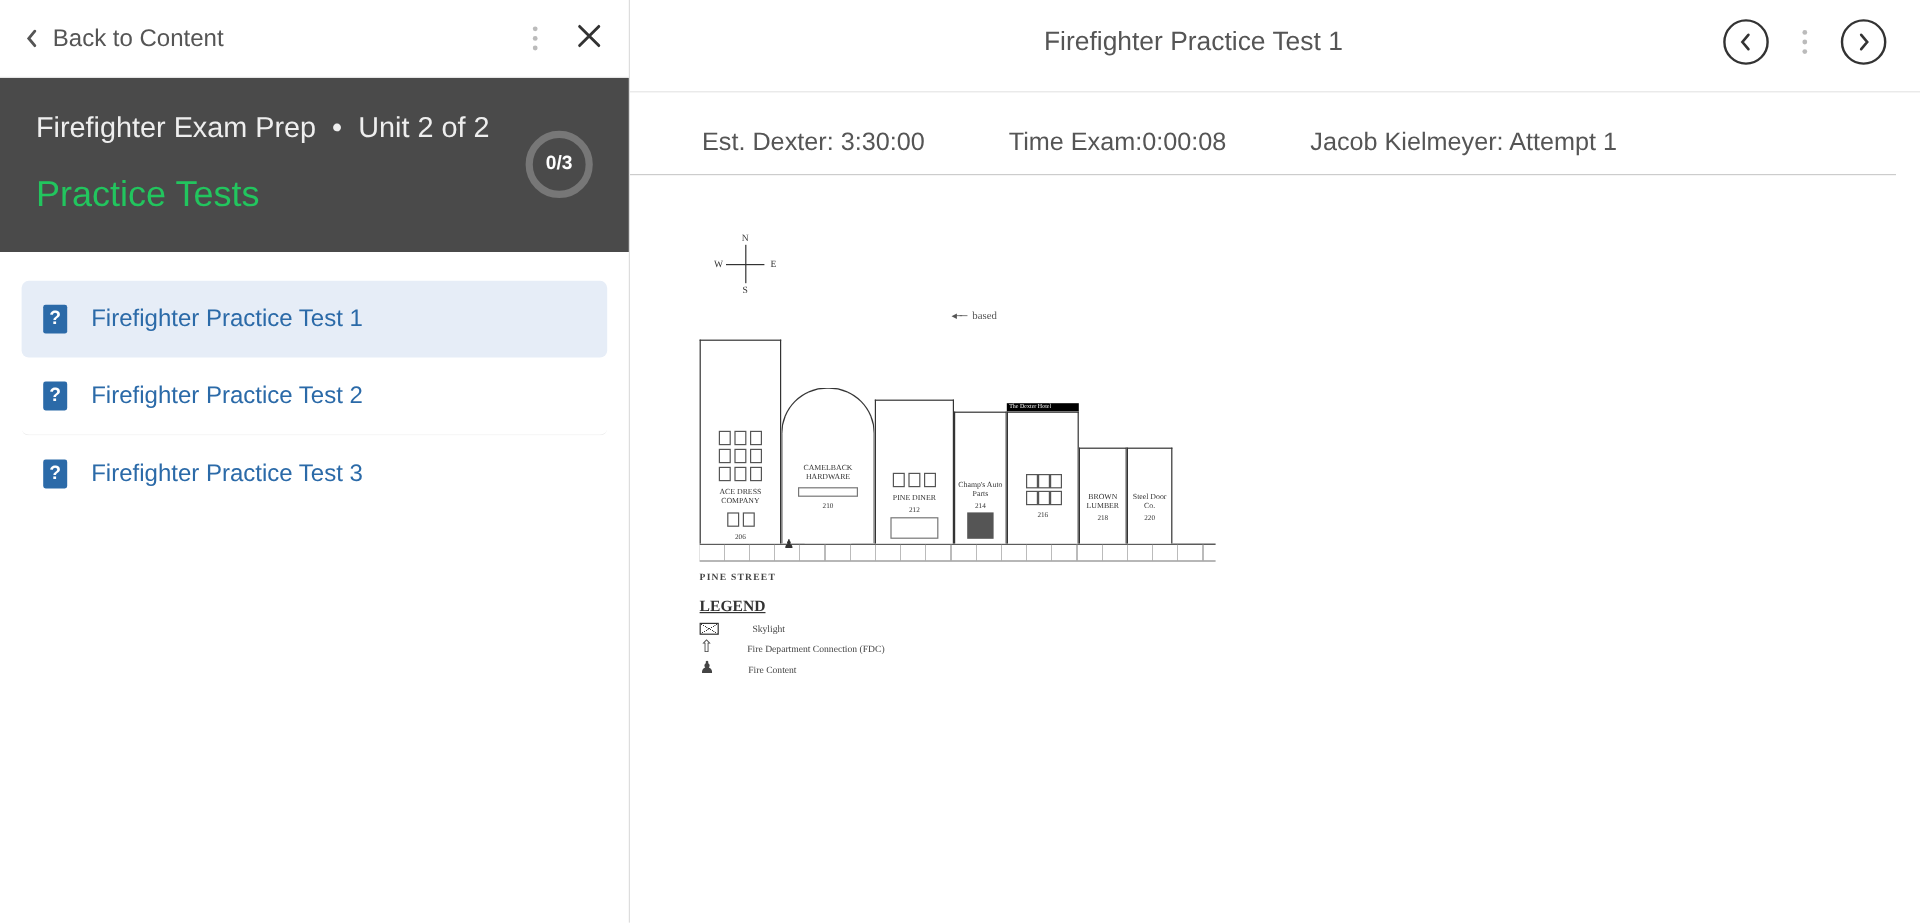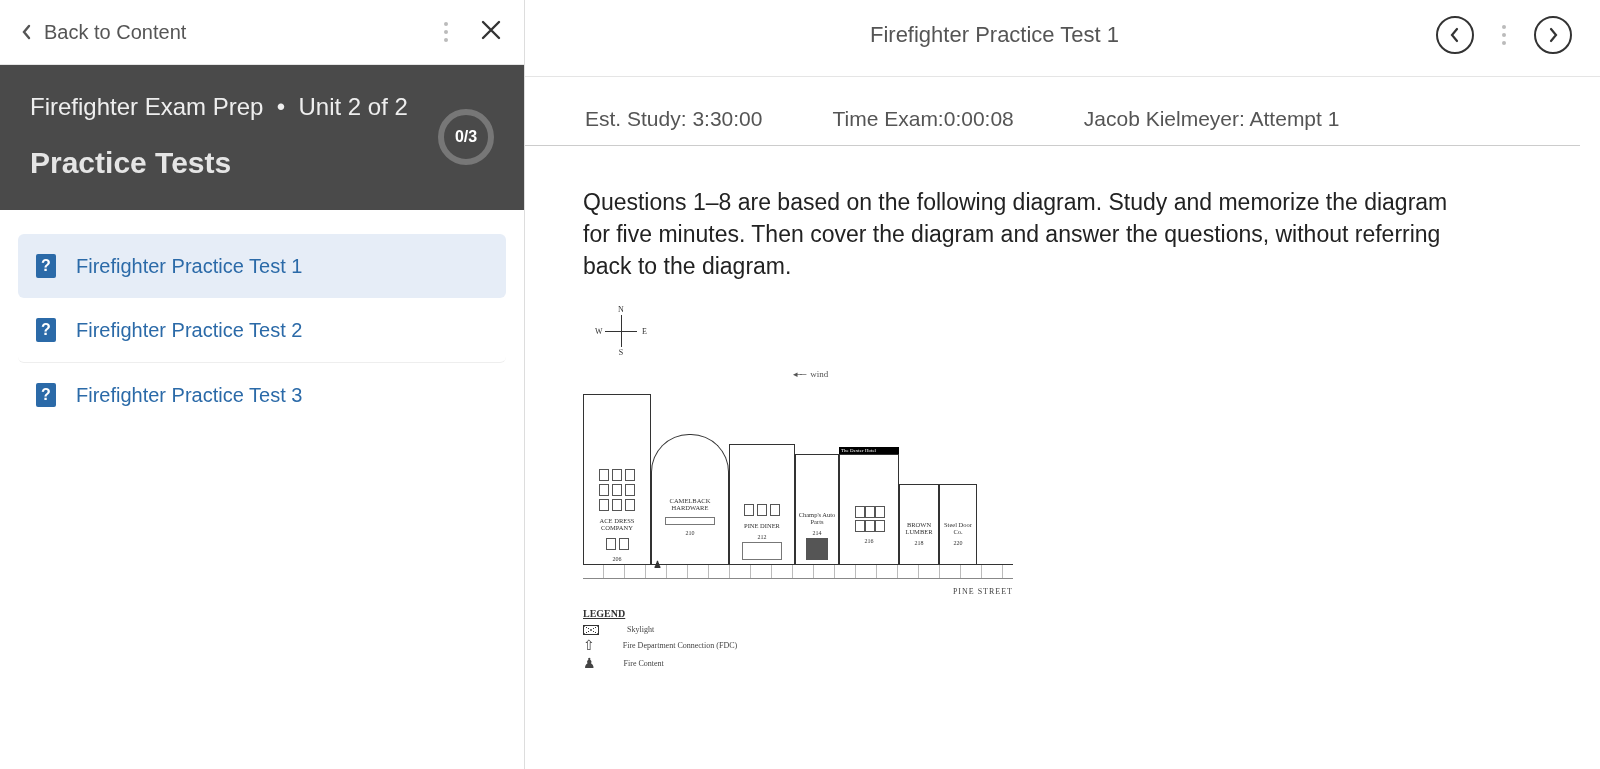--- a/index.html
+++ b/index.html
@@ -67,22 +67,22 @@
       align-items: center;
       justify-content: space-between;
     }
     .unit-meta {
       font-size: 24px;
       color: #eee;
       margin-bottom: 25px;
     }
     .unit-title {
       font-size: 30px;
-      font-weight: 700;
-      color: #e5e5e5;
+      font-weight: 400;
+      color: #22c55e;
     }
     .progress-ring {
       width: 56px; height: 56px;
       border: 6px solid #777;
       border-radius: 50%;
       display: flex;
       align-items: center;
       justify-content: center;
       color: #fff;
       font-size: 16px;
@@ -247,28 +247,29 @@
     .sidewalk {
       height: 14px;
       border-bottom: 1px solid #888;
       background: repeating-linear-gradient(90deg, transparent 0 20px, #bbb 20px 21px);
       position: relative;
     }
     .sidewalk .hydr {
       position:absolute; left: 70px; top:-6px; font-size:10px; color:#333;
     }
     .street-name {
-      text-align: right;
+      text-align: left;
       font-size: 8px;
       letter-spacing: 1px;
       margin: 8px 0 12px;
       color: #444;
+      font-weight: bold;
     }
     .legend-title {
-      font-size: 10px;
+      font-size: 13px;
       font-weight: bold;
       text-decoration: underline;
       margin-bottom: 6px;
     }
     .legend-row {
       display: flex; align-items: center; gap: 28px;
       font-size: 8px; color: #444; margin: 4px 0;
     }
     .legend-skylight { width:16px; height:10px; border:1px solid #333; position:relative; }
     .legend-skylight::before, .legend-skylight::after {
@@ -357,42 +358,41 @@
       <div class="nav-circle">
         <svg width="12" height="16" viewBox="0 0 12 16">
             <path d="M4 2 L9 8 L4 14" stroke="#333" stroke-width="2.2" fill="none" stroke-linecap="round"></path>
           </svg>
       </div>
     </div>
   </div>
 
   <div class="info-bar">
     <div>
-      <span>Est. Study: </span><span>3:30:00</span>
+      <span>Est. Dexter: </span><span>3:30:00</span>
     </div>
     <div>
       <span>Time Exam:</span><span>0:00:08</span>
     </div>
     <div>Jacob Kielmeyer: Attempt 1</div>
   </div>
 
   <div class="content-scroll">
-    <p class="instructions">Questions 1–8 are based on the following diagram. Study and memorize the diagram for five minutes. Then cover the diagram and answer the questions, without referring back to the diagram.</p>
 
     <div class="diagram">
       <div class="compass">
         <span class="n">N</span>
         <span class="s">S</span>
         <span class="e">E</span>
         <span class="w">W</span>
       </div>
 
       <div class="wind">
         <span class="wind-arrow">◂──</span>
-        <span>wind</span>
+        <span>based</span>
       </div>
 
       <div class="buildings-row">
         <div class="bld bld-ace">
           <div class="windows3x3">
               <span></span>
               <span></span>
               <span></span>
               <span></span>
               <span></span>

